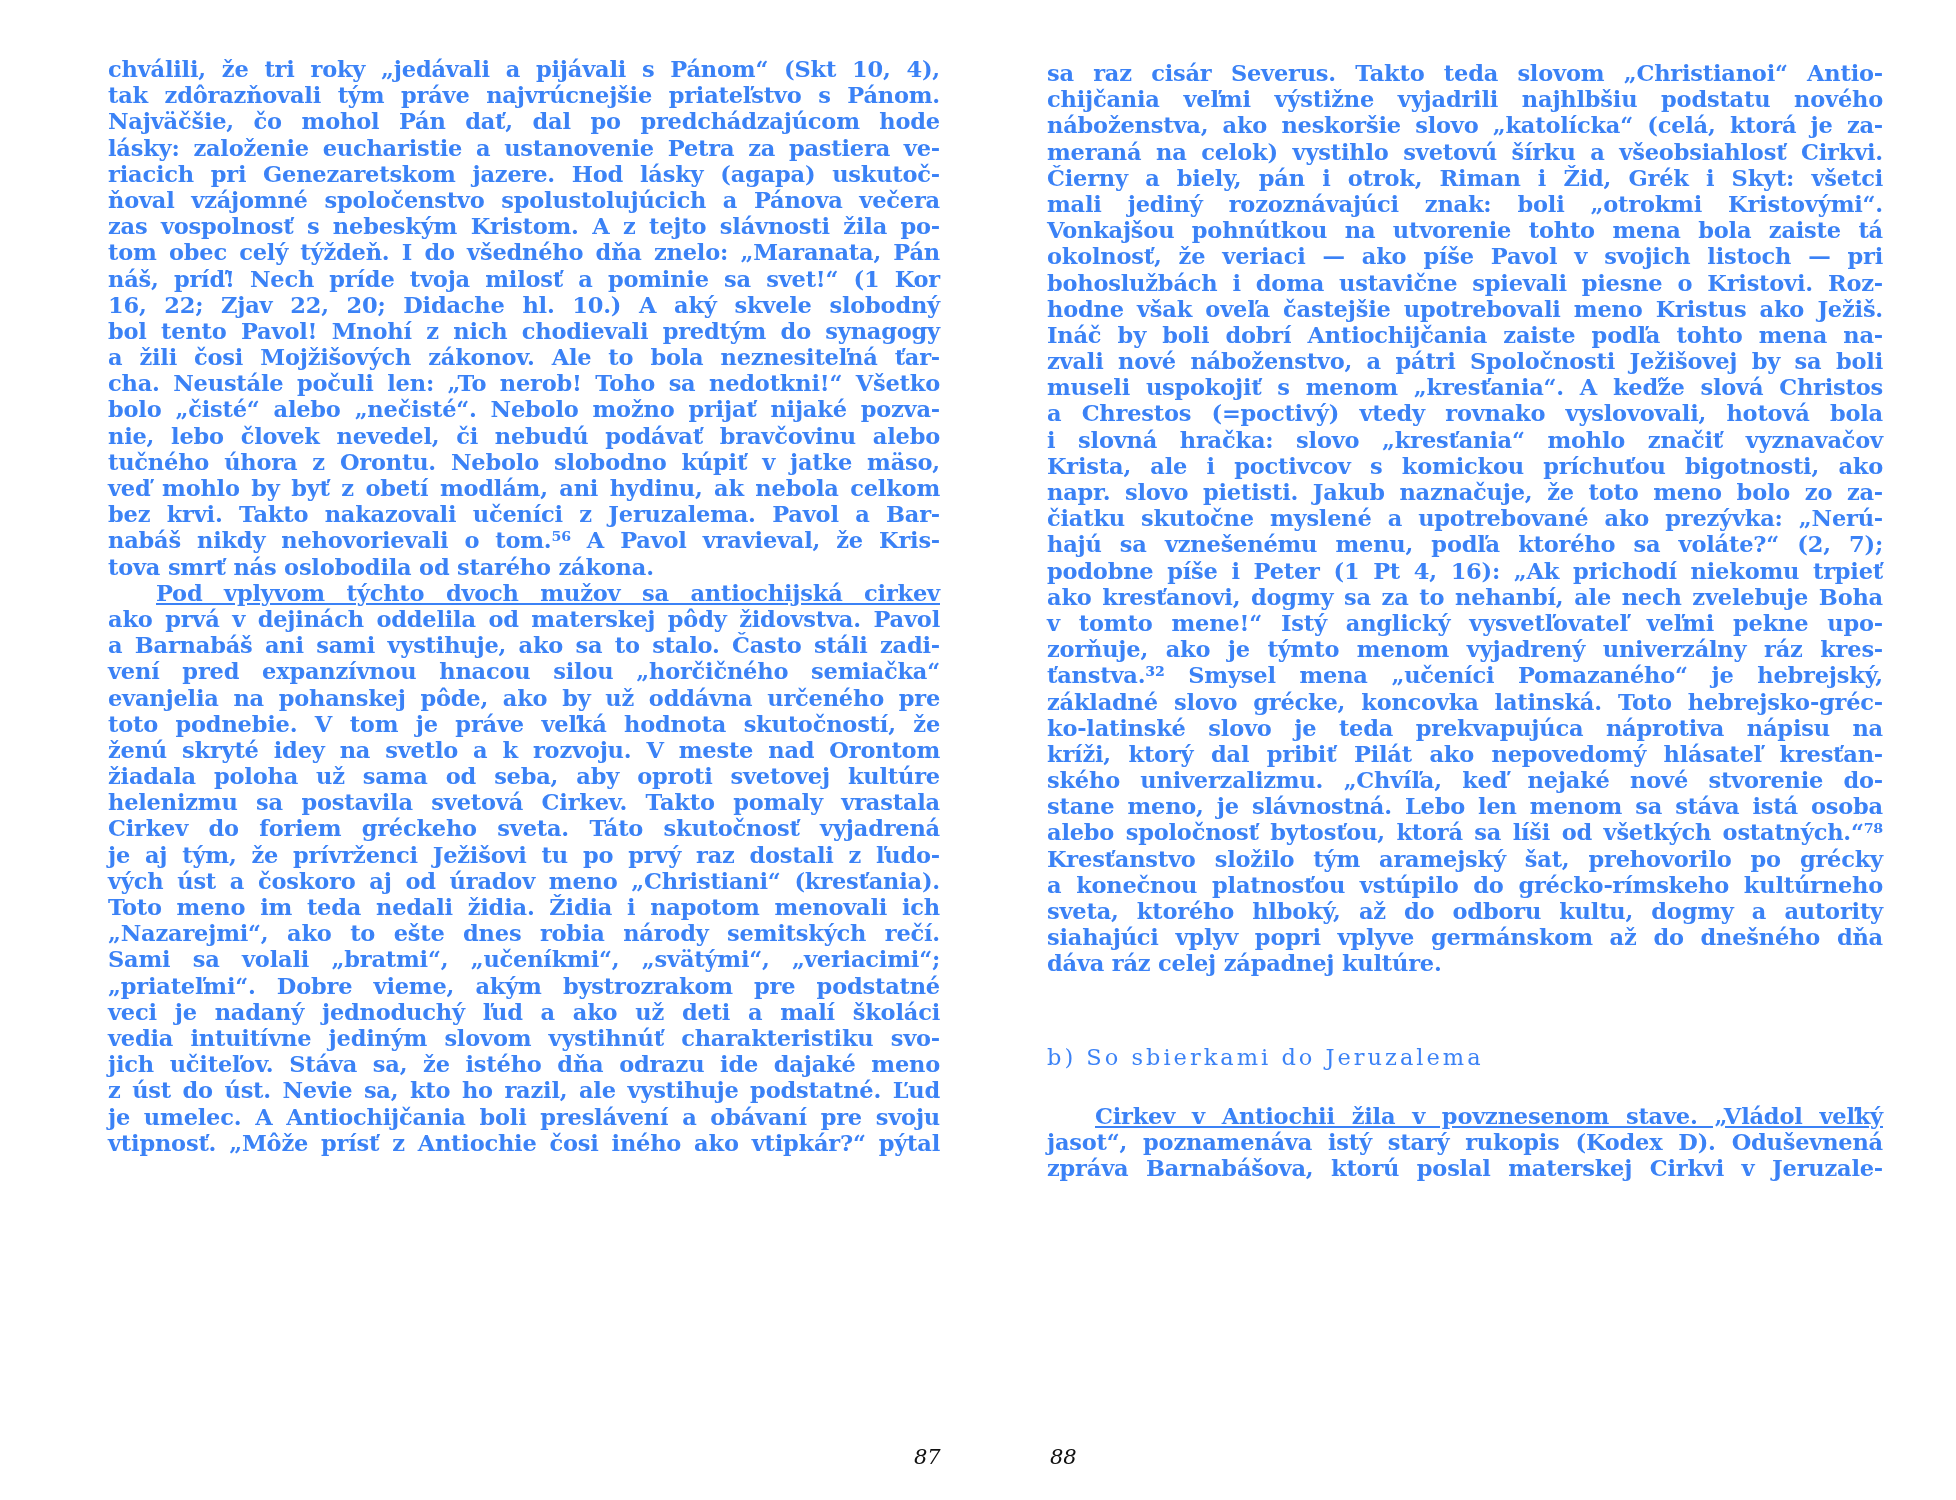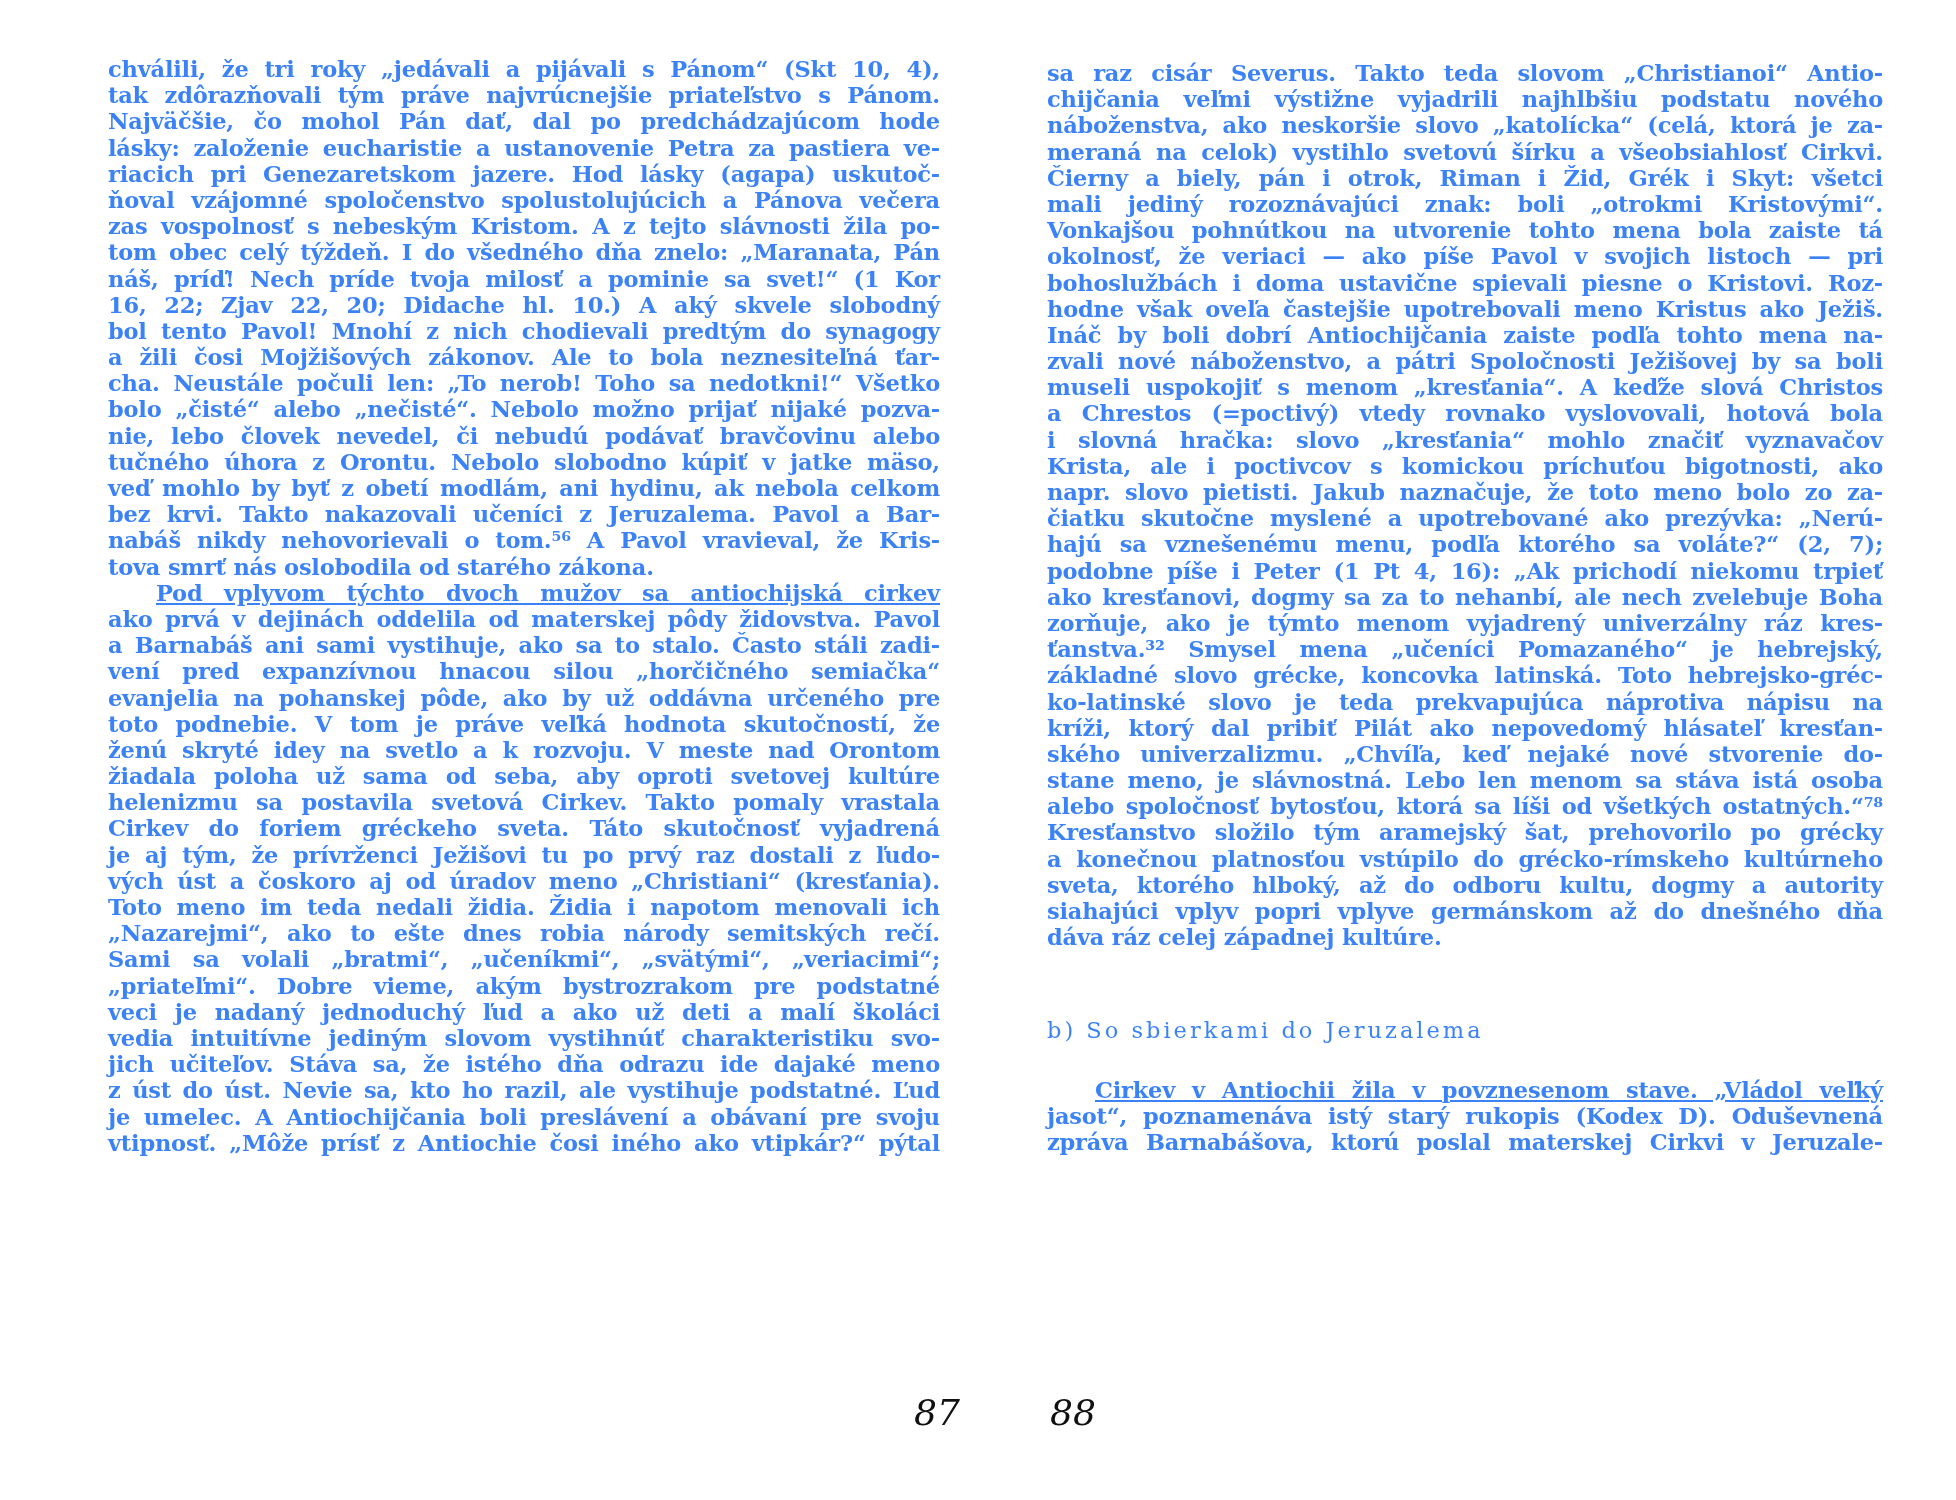--- a/index.html
+++ b/index.html
@@ -28,24 +28,24 @@
     .heading {
       display: block;
       letter-spacing: 3px;
       font-weight: normal;
       margin-top: 67px;
       margin-bottom: 33px;
       padding-right: 40px;
     }
     .pagenum {
       position: absolute;
-      top: 1392px;
+      top: 1445px;
       font-family: "DejaVu Serif", "Liberation Serif", serif;
       font-style: italic;
-      font-size: 36px;
+      font-size: 21px;
       color: #111111;
     }
     #pagenum-left { left: 914px; }
     #pagenum-right { left: 1050px; text-align: center; }
   </style>
 </head>
 <body>
 
 <div id="page-left" class="page">
     <span class="line">chválili, že tri roky „jedávali a pijávali s Pánom“ (Skt 10, 4),</span>
@@ -107,20 +107,21 @@
       <span class="line">zvali nové náboženstvo, a pátri Spoločnosti Ježišovej by sa boli</span>
       <span class="line">museli uspokojiť s menom „kresťania“. A keďže slová Christos</span>
       <span class="line">a Chrestos (=poctivý) vtedy rovnako vyslovovali, hotová bola</span>
       <span class="line">i slovná hračka: slovo „kresťania“ mohlo značiť vyznavačov</span>
       <span class="line">Krista, ale i poctivcov s komickou príchuťou bigotnosti, ako</span>
       <span class="line">napr. slovo pietisti. Jakub naznačuje, že toto meno bolo zo za-</span>
       <span class="line">čiatku skutočne myslené a upotrebované ako prezývka: „Nerú-</span>
       <span class="line">hajú sa vznešenému menu, podľa ktorého sa voláte?“ (2, 7);</span>
       <span class="line">podobne píše i Peter (1 Pt 4, 16): „Ak prichodí niekomu trpieť</span>
       <span class="line">ako kresťanovi, dogmy sa za to nehanbí, ale nech zvelebuje Boha</span>
+      <span class="line">v tomto mene!“ Istý anglický vysvetľovateľ veľmi pekne upo-</span>
       <span class="line">zorňuje, ako je týmto menom vyjadrený univerzálny ráz kres-</span>
       <span class="line">ťanstva.³² Smysel mena „učeníci Pomazaného“ je hebrejský,</span>
       <span class="line">základné slovo grécke, koncovka latinská. Toto hebrejsko-gréc-</span>
       <span class="line">ko-latinské slovo je teda prekvapujúca náprotiva nápisu na</span>
       <span class="line">kríži, ktorý dal pribiť Pilát ako nepovedomý hlásateľ kresťan-</span>
       <span class="line">ského univerzalizmu. „Chvíľa, keď nejaké nové stvorenie do-</span>
       <span class="line">stane meno, je slávnostná. Lebo len menom sa stáva istá osoba</span>
       <span class="line">alebo spoločnosť bytosťou, ktorá sa líši od všetkých ostatných.“⁷⁸</span>
       <span class="line">Kresťanstvo složilo tým aramejský šat, prehovorilo po grécky</span>
       <span class="line">a konečnou platnosťou vstúpilo do grécko-rímskeho kultúrneho</span>

